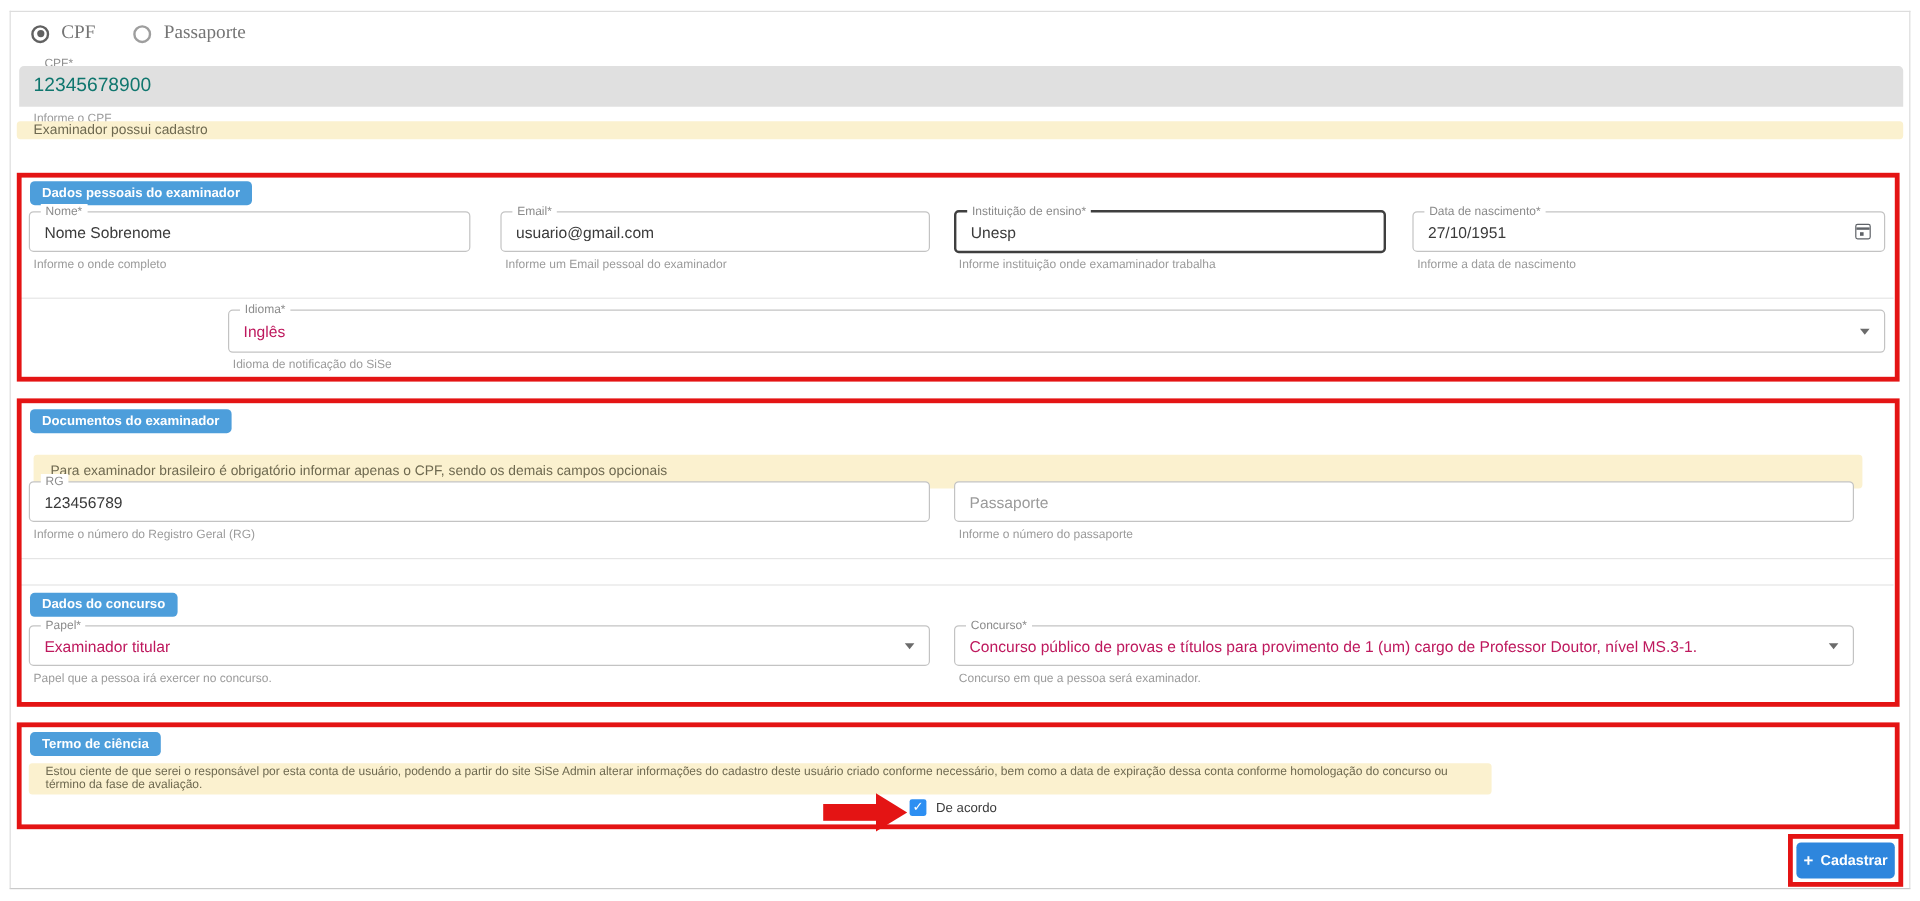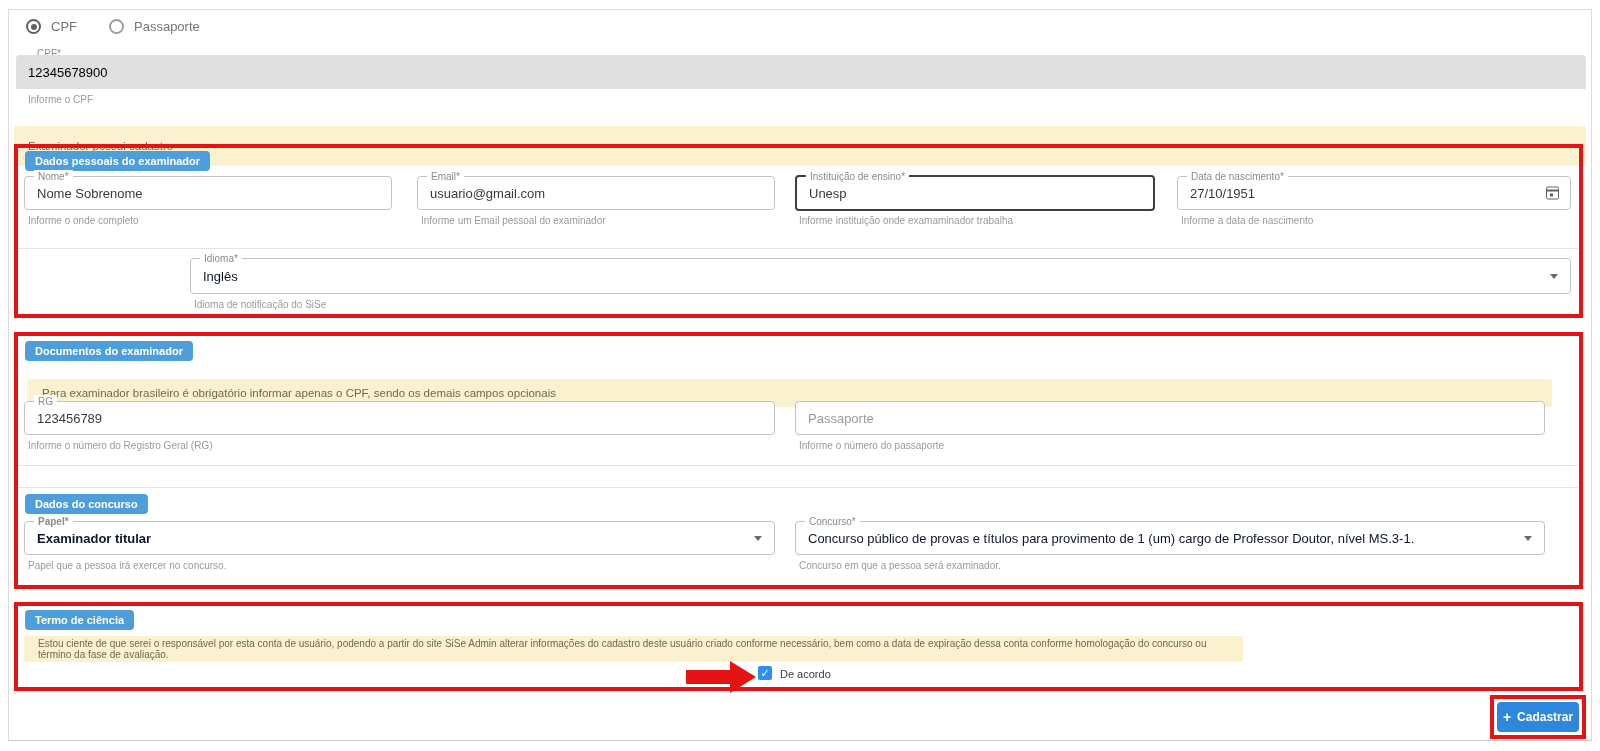--- a/index.html
+++ b/index.html
@@ -7,40 +7,40 @@
           font-family:"Liberation Sans","DejaVu Sans",sans-serif;-webkit-font-smoothing:antialiased;}
   .panel-border{position:absolute;left:8px;top:9px;width:1582px;height:730px;
                 border:1px solid #ddd;border-bottom:1px solid #c9c9c9;pointer-events:none;}
 
   
   .radio-row{position:absolute;left:26px;top:19px;display:flex;align-items:center;gap:10px;}
   .radio{width:15px;height:15px;border-radius:50%;box-sizing:border-box;position:relative;cursor:pointer;}
   .radio.sel{border:2px solid #616161;}
   .radio.sel::after{content:'';position:absolute;left:2.5px;top:2.5px;width:6px;height:6px;border-radius:50%;background:#616161;}
   .radio.unsel{border:2px solid #9e9e9e;}
-  .radio-label{font-size:13px;color:#757575;margin-right:22px;}
+  .radio-label{font-size:16px;color:#757575;margin-right:22px;font-family:Liberation Serif, serif;}
 
   
   .field{position:absolute;border:1px solid #c3c3c3;border-radius:4px;background:#fff;box-sizing:border-box;}
   .field.focused{border:2px solid #3f3f3f;}
   .field input{border:none;outline:none;width:100%;height:100%;padding:0 12px;margin:0;
                font-family:inherit;font-size:13px;color:#3a3a3a;background:transparent;box-sizing:border-box;}
   .field input::placeholder{color:#9b9b9b;}
   .flabel{position:absolute;top:-7px;left:9px;background:#fff;padding:0 4px;font-size:10px;line-height:13px;color:#8b8b8b;white-space:nowrap;}
   .selval{position:absolute;left:12px;right:30px;top:0;bottom:0;display:flex;align-items:center;
-          font-size:13px;color:#0f172a;overflow:hidden;white-space:nowrap;}
+          font-size:13px;color:#be185d;overflow:hidden;white-space:nowrap;}
   .hint{position:absolute;font-size:10px;color:#9b9b9b;white-space:nowrap;}
   .caret{position:absolute;right:12px;top:50%;margin-top:-2px;width:0;height:0;
          border-left:4.5px solid transparent;border-right:4.5px solid transparent;border-top:5px solid #6b6b6b;}
   .clear-x{position:absolute;right:10px;top:50%;transform:translateY(-50%);font-size:14px;color:#4a4a4a;cursor:pointer;}
 
   
   .cpf-filled{position:absolute;left:16px;top:55px;width:1570px;height:34px;background:#e0e0e0;
               border-radius:4px 4px 0 0;box-sizing:border-box;}
-  .cpf-filled .val{position:absolute;left:12px;top:0;bottom:0;display:flex;align-items:center;font-size:13px;color:#000000;}
+  .cpf-filled .val{position:absolute;left:12px;top:0;bottom:0;display:flex;align-items:center;font-size:16px;color:#0f766e;}
   .cpf-label{position:absolute;left:37px;top:48px;font-size:10px;color:#8f8f8f;}
 
   
   .banner{position:absolute;background:#fbf1cf;border-radius:3px;display:flex;align-items:center;
           font-size:11.5px;color:#6e6950;box-sizing:border-box;padding:0 14px;}
   .badge{position:absolute;background:#4d9edb;color:#fff;font-size:11px;font-weight:bold;
          padding:4px 10px;border-radius:4px;line-height:12px;}
 
   .divider{position:absolute;height:1px;background:#e5e5e5;left:16px;width:1562px;}
 
@@ -79,21 +79,21 @@
     <span class="radio unsel"></span>
     <span class="radio-label">Passaporte</span>
   </div>
 
   <span class="cpf-label">CPF*</span>
   <div class="cpf-filled">
     <span class="val">12345678900</span>
   </div>
   <span class="hint" style="left:28px;top:94px;">Informe o CPF</span>
 
-  <div class="banner" style="left:14px;top:126px;width:1572px;height:40px;">Examinador possui cadastro</div>
+  <div class="banner" style="left:14px;top:101px;width:1572px;height:15px;">Examinador possui cadastro</div>
 
   <span class="badge" style="left:25px;top:151px;">Dados pessoais do examinador</span>
 
   <div class="field" style="left:24px;top:176px;width:368px;height:34px;">
     <span class="flabel">Nome*</span>
     <input type="text" value="Nome Sobrenome" style="">
   </div>
   <span class="hint" style="left:28px;top:215px;">Informe o onde completo</span>
 
   <div class="field" style="left:417px;top:176px;width:358px;height:34px;">
@@ -138,21 +138,21 @@
   <div class="field" style="left:795px;top:401px;width:750px;height:34px;">
     <input type="text" placeholder="Passaporte" style="">
   </div>
   <span class="hint" style="left:799px;top:440px;">Informe o número do passaporte</span>
 
   <div class="divider" style="top:465px;"></div>
   <div class="divider" style="top:487px;"></div>
 
   <span class="badge" style="left:25px;top:494px;">Dados do concurso</span>
 
-  <div class="field" style="left:24px;top:521px;width:751px;height:34px;font-weight:bold;">
+  <div class="field" style="left:24px;top:521px;width:751px;height:34px;">
     <span class="flabel">Papel*</span>
     <span class="selval">Examinador titular</span>
     <span class="caret"></span>
   </div>
   <span class="hint" style="left:28px;top:560px;">Papel que a pessoa irá exercer no concurso.</span>
 
   <div class="field" style="left:795px;top:521px;width:750px;height:34px;">
     <span class="flabel">Concurso*</span>
     <span class="selval">Concurso público de provas e títulos para provimento de 1 (um) cargo de Professor Doutor, nível MS.3-1.</span>
     <span class="caret"></span>

